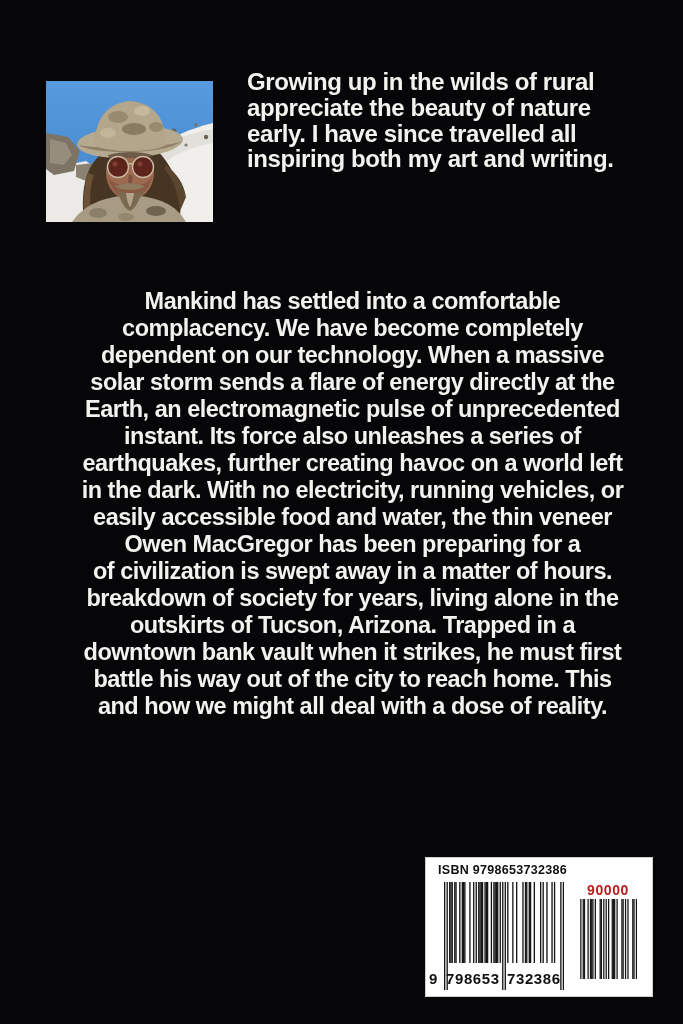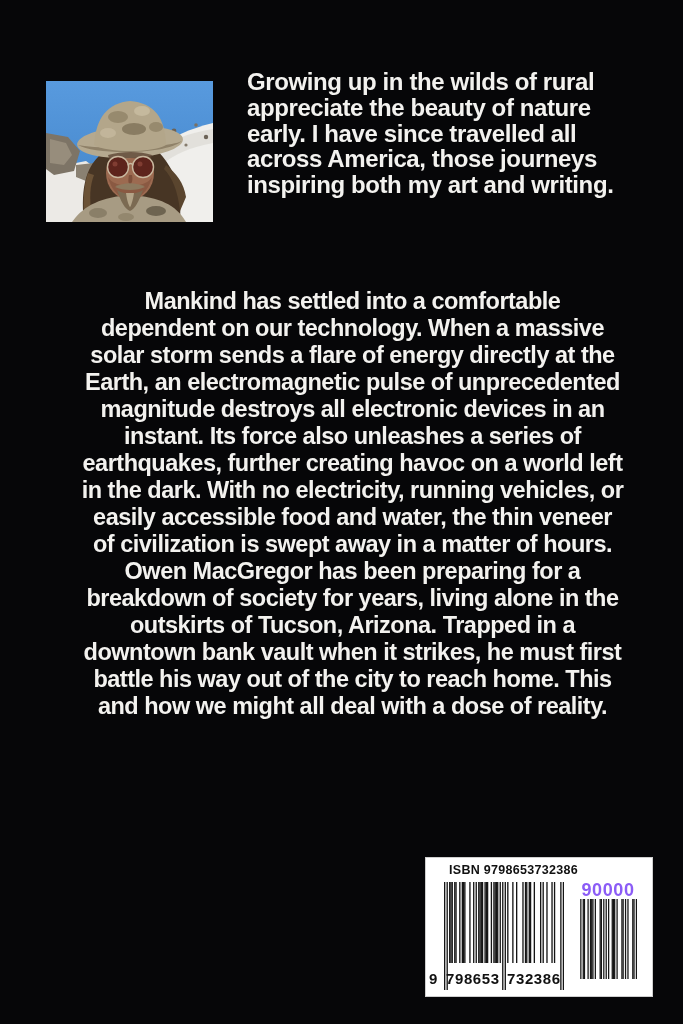--- a/index.html
+++ b/index.html
@@ -23,36 +23,36 @@
     font-size:23.5px;line-height:27px;font-weight:600;letter-spacing:-0.5px;text-align:center;
   }
   
   #barcode-box{
     position:absolute;left:425px;top:857px;width:228px;height:140px;
     background:#ffffff;border:1px solid #cfcfcf;box-sizing:border-box;
     color:#111;
   }
   #isbn-label{
     position:absolute;left:12px;top:5px;
-    font-size:12.5px;font-weight:600;letter-spacing:0.3px;color:#111;margin-left:11px;
+    font-size:12.5px;font-weight:600;letter-spacing:0.3px;color:#111;
   }
   #bc-main{position:absolute;left:18px;top:24px;width:120px;height:108px;}
   #bc-main svg{position:absolute;left:0;top:0;width:120px;height:108px;}
   #bc-main svg rect, #bc-supp svg rect{fill:#151515;}
   .bc-digits{
     position:absolute;top:89px;font-size:15px;font-weight:600;color:#111;
     letter-spacing:0.6px;line-height:16px;
   }
   #bc-digit-prefix{left:-15px;}
   #bc-group1{left:2px;width:68px;text-align:left;}
   #bc-group2{left:63px;width:54px;}
   #bc-supp{position:absolute;left:152px;top:25px;width:60px;}
   #bc-supp-label{
-    display:block;text-align:center;font-size:18px;font-weight:600;
-    letter-spacing:0.6px;color:#8b5cf6;line-height:15px;
+    display:block;text-align:center;font-size:14px;font-weight:600;
+    letter-spacing:0.6px;color:#b91c1c;line-height:15px;
   }
   #bc-supp svg{display:block;margin:1px auto 0 auto;width:58px;height:80px;}
 </style>
 </head>
 <body>
 
 <div id="cover">
 
   <svg id="author-photo" viewBox="0 0 167 141" preserveAspectRatio="none" aria-hidden="true">
     <defs>
@@ -117,36 +117,35 @@
       <path d="M69,106 C77,101 91,101 99,106 C91,110 77,110 69,106 Z" fill="#8d7a5f"></path>
       <path d="M71,109 C75,121 79,128 84,130 C89,128 93,120 97,109 C89,114 79,114 71,109 Z" fill="#7b6a52"></path>
       <path d="M80,112 C81,120 83,125 84,126 C85,125 87,119 88,112 Z" fill="#b3a488"></path>
     </g>
   </svg>
 
   <div id="bio">
       <div class="line">Growing up in the wilds of rural</div>
       <div class="line">appreciate the beauty of nature</div>
       <div class="line">early. I have since travelled all</div>
-      <div class="line">across America, those journeys</div>
       <div class="line">inspiring both my art and writing.</div>
     </div>
 
   <div id="synopsis">
       <div class="line">Mankind has settled into a comfortable</div>
+      <div class="line">complacency. We have become completely</div>
       <div class="line">dependent on our technology. When a massive</div>
       <div class="line">solar storm sends a flare of energy directly at the</div>
       <div class="line">Earth, an electromagnetic pulse of unprecedented</div>
-      <div class="line">magnitude destroys all electronic devices in an</div>
       <div class="line">instant. Its force also unleashes a series of</div>
       <div class="line">earthquakes, further creating havoc on a world left</div>
       <div class="line">in the dark. With no electricity, running vehicles, or</div>
       <div class="line">easily accessible food and water, the thin veneer</div>
+      <div class="line">Owen MacGregor has been preparing for a</div>
       <div class="line">of civilization is swept away in a matter of hours.</div>
-      <div class="line">Owen MacGregor has been preparing for a</div>
       <div class="line">breakdown of society for years, living alone in the</div>
       <div class="line">outskirts of Tucson, Arizona. Trapped in a</div>
       <div class="line">downtown bank vault when it strikes, he must first</div>
       <div class="line">battle his way out of the city to reach home. This</div>
       <div class="line">and how we might all deal with a dose of reality.</div>
     </div>
 
   <div id="barcode-box">
     <div id="isbn-label">ISBN 9798653732386</div>
 

